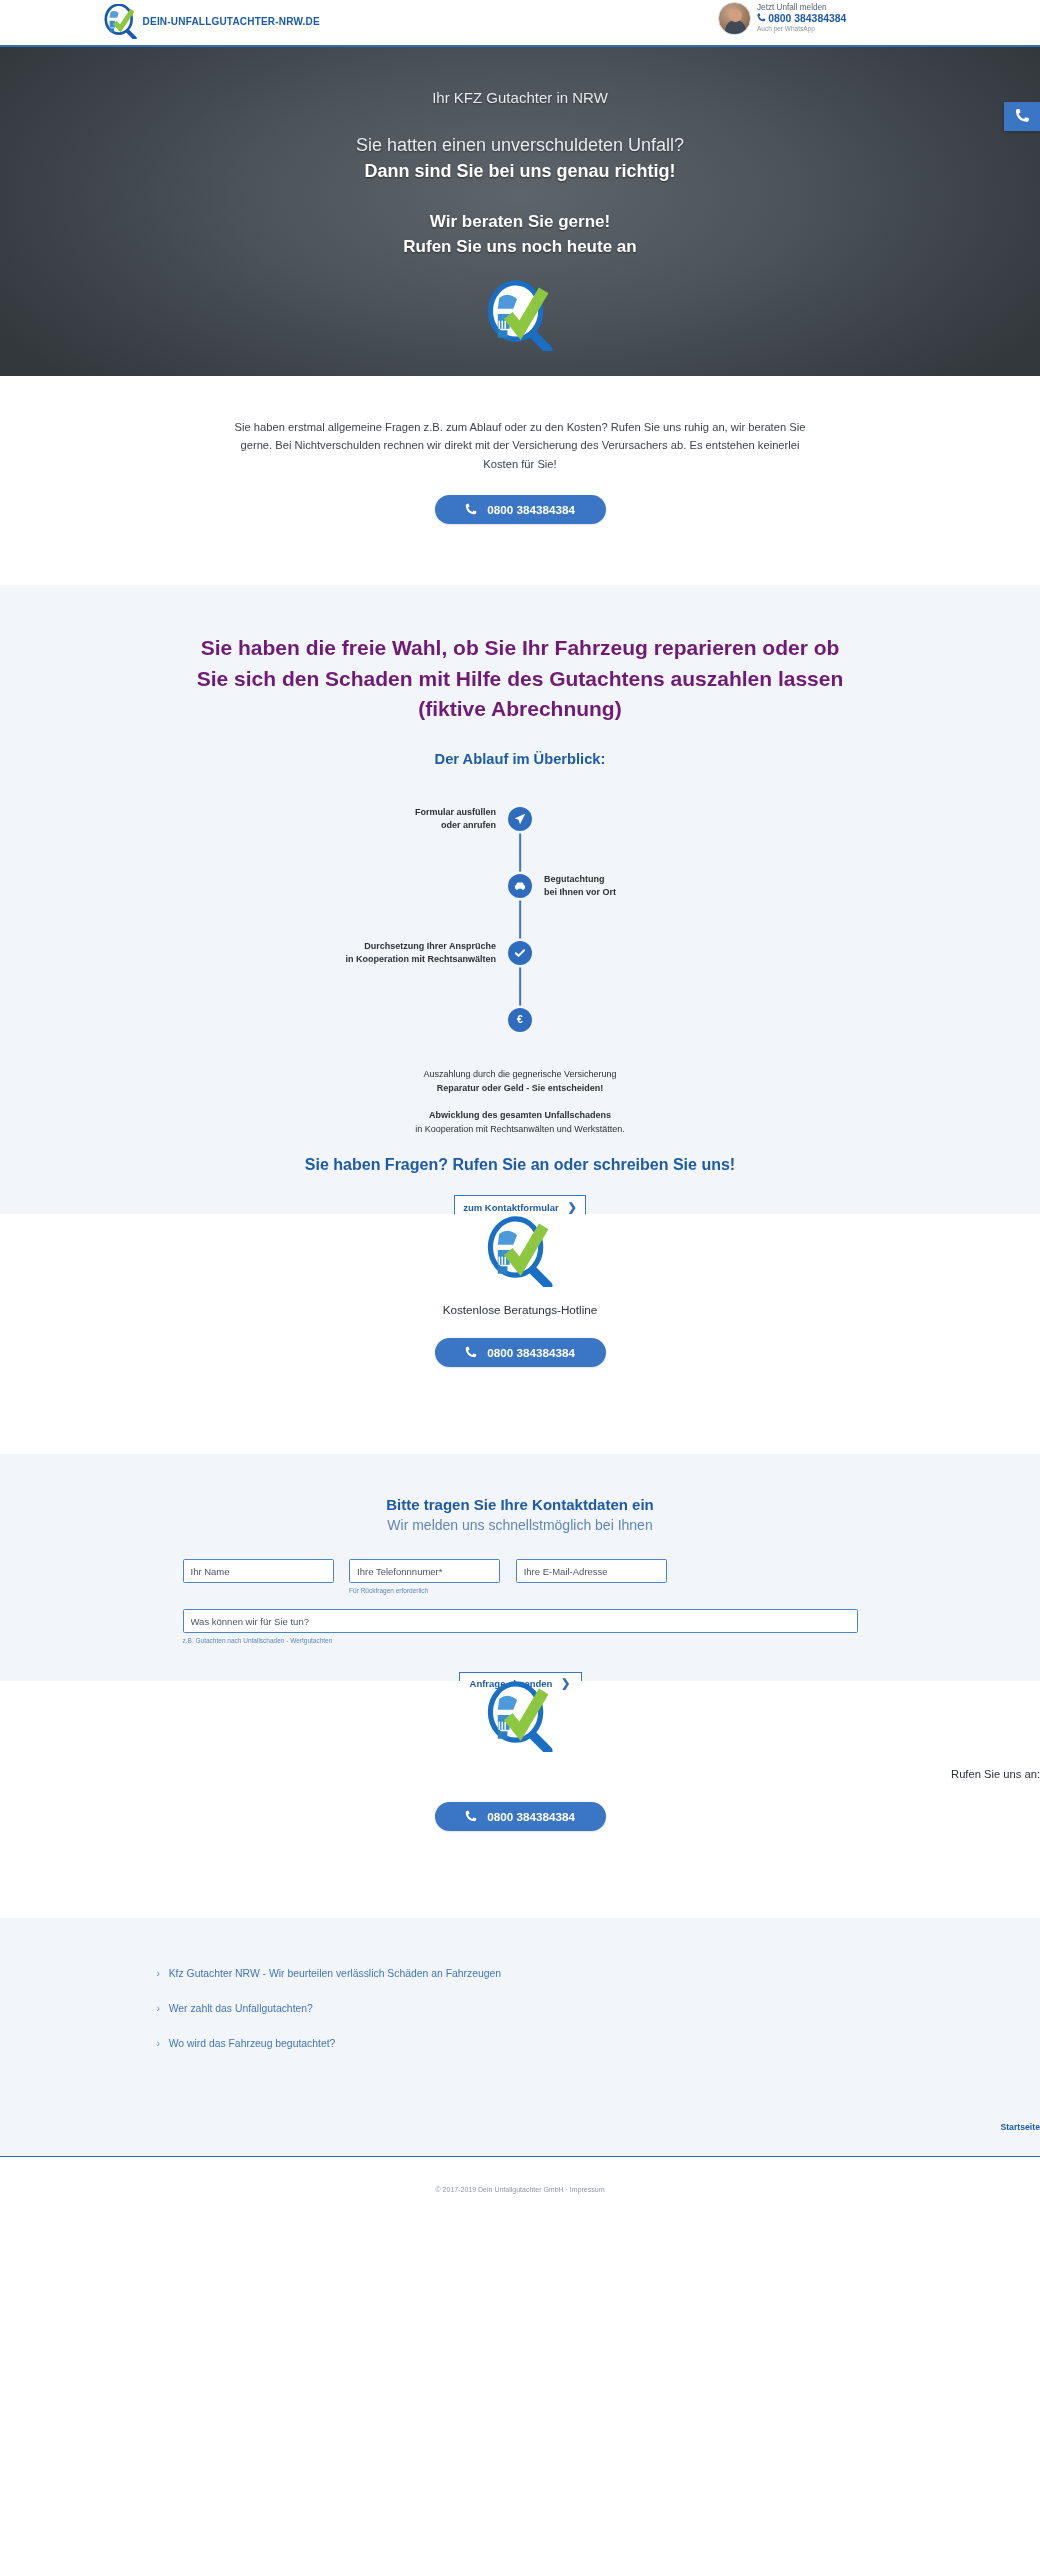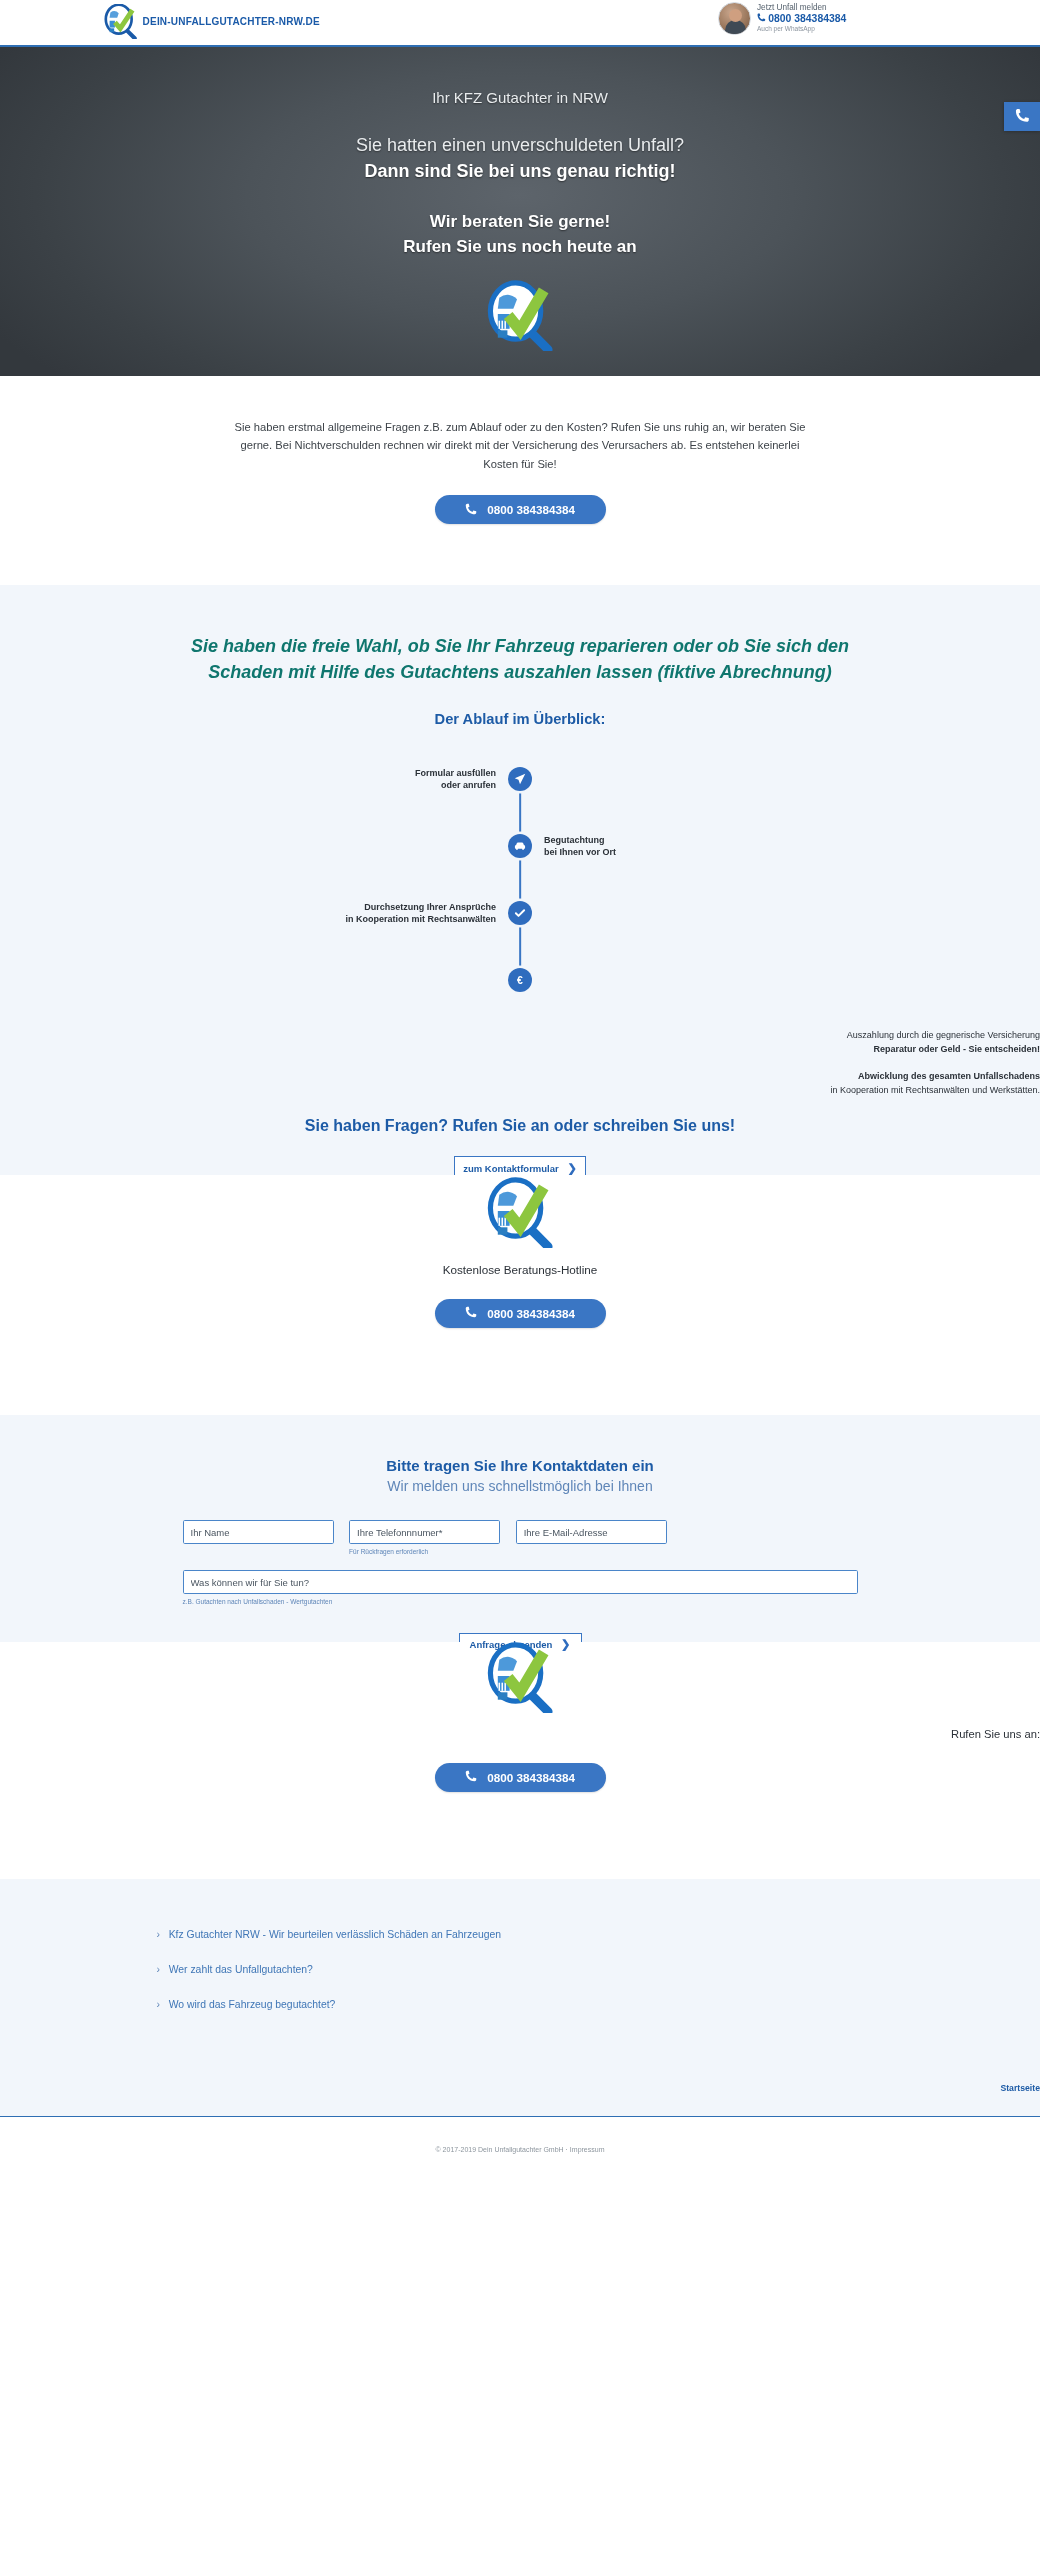--- a/index.html
+++ b/index.html
@@ -175,23 +175,23 @@
     border: none;
     font-family: "Liberation Sans", sans-serif;
   }
   .btn-phone svg { width: 12px; height: 12px; fill: #ffffff; }
 
   
   .lightblue { background: #f2f6fb; }
 
   .choice-block { padding: 48px 0 0 0; text-align: center; }
   .choice-head {
-    font-size: 18px; font-weight: bold;
-    color: #0f766e; line-height: 1.45;
-    width: 658px; margin: 0 auto; font-style: italic;
+    font-size: 21px; font-weight: bold;
+    color: #701a75; line-height: 1.45;
+    width: 658px; margin: 0 auto;
   }
   .flow-head {
     margin-top: 26px;
     font-size: 14.7px; font-weight: bold; color: #1d5ba6;
   }
 
   
   .timeline {
     margin: 33px auto 0 auto;
     width: 658px;
@@ -239,21 +239,21 @@
   .tl-label.right { left: 50%;  margin-left: 24px;  text-align: left;  }
 
   .flow-notes {
     margin-top: 21px;
     text-align: center;
     font-size: 9px;
     color: #2b3138;
     line-height: 1.5;
     font-weight: bold;
   }
-  .flow-notes .grp { margin-bottom: 14px; text-align: right; }
+  .flow-notes .grp { margin-bottom: 14px; }
   .flow-notes .lite { font-weight: normal; }
 
   .questions-head {
     margin-top: 20px;
     text-align: center;
     font-size: 16px;
     font-weight: bold;
     color: #1d5ba6;
   }
   .btn-outline {

